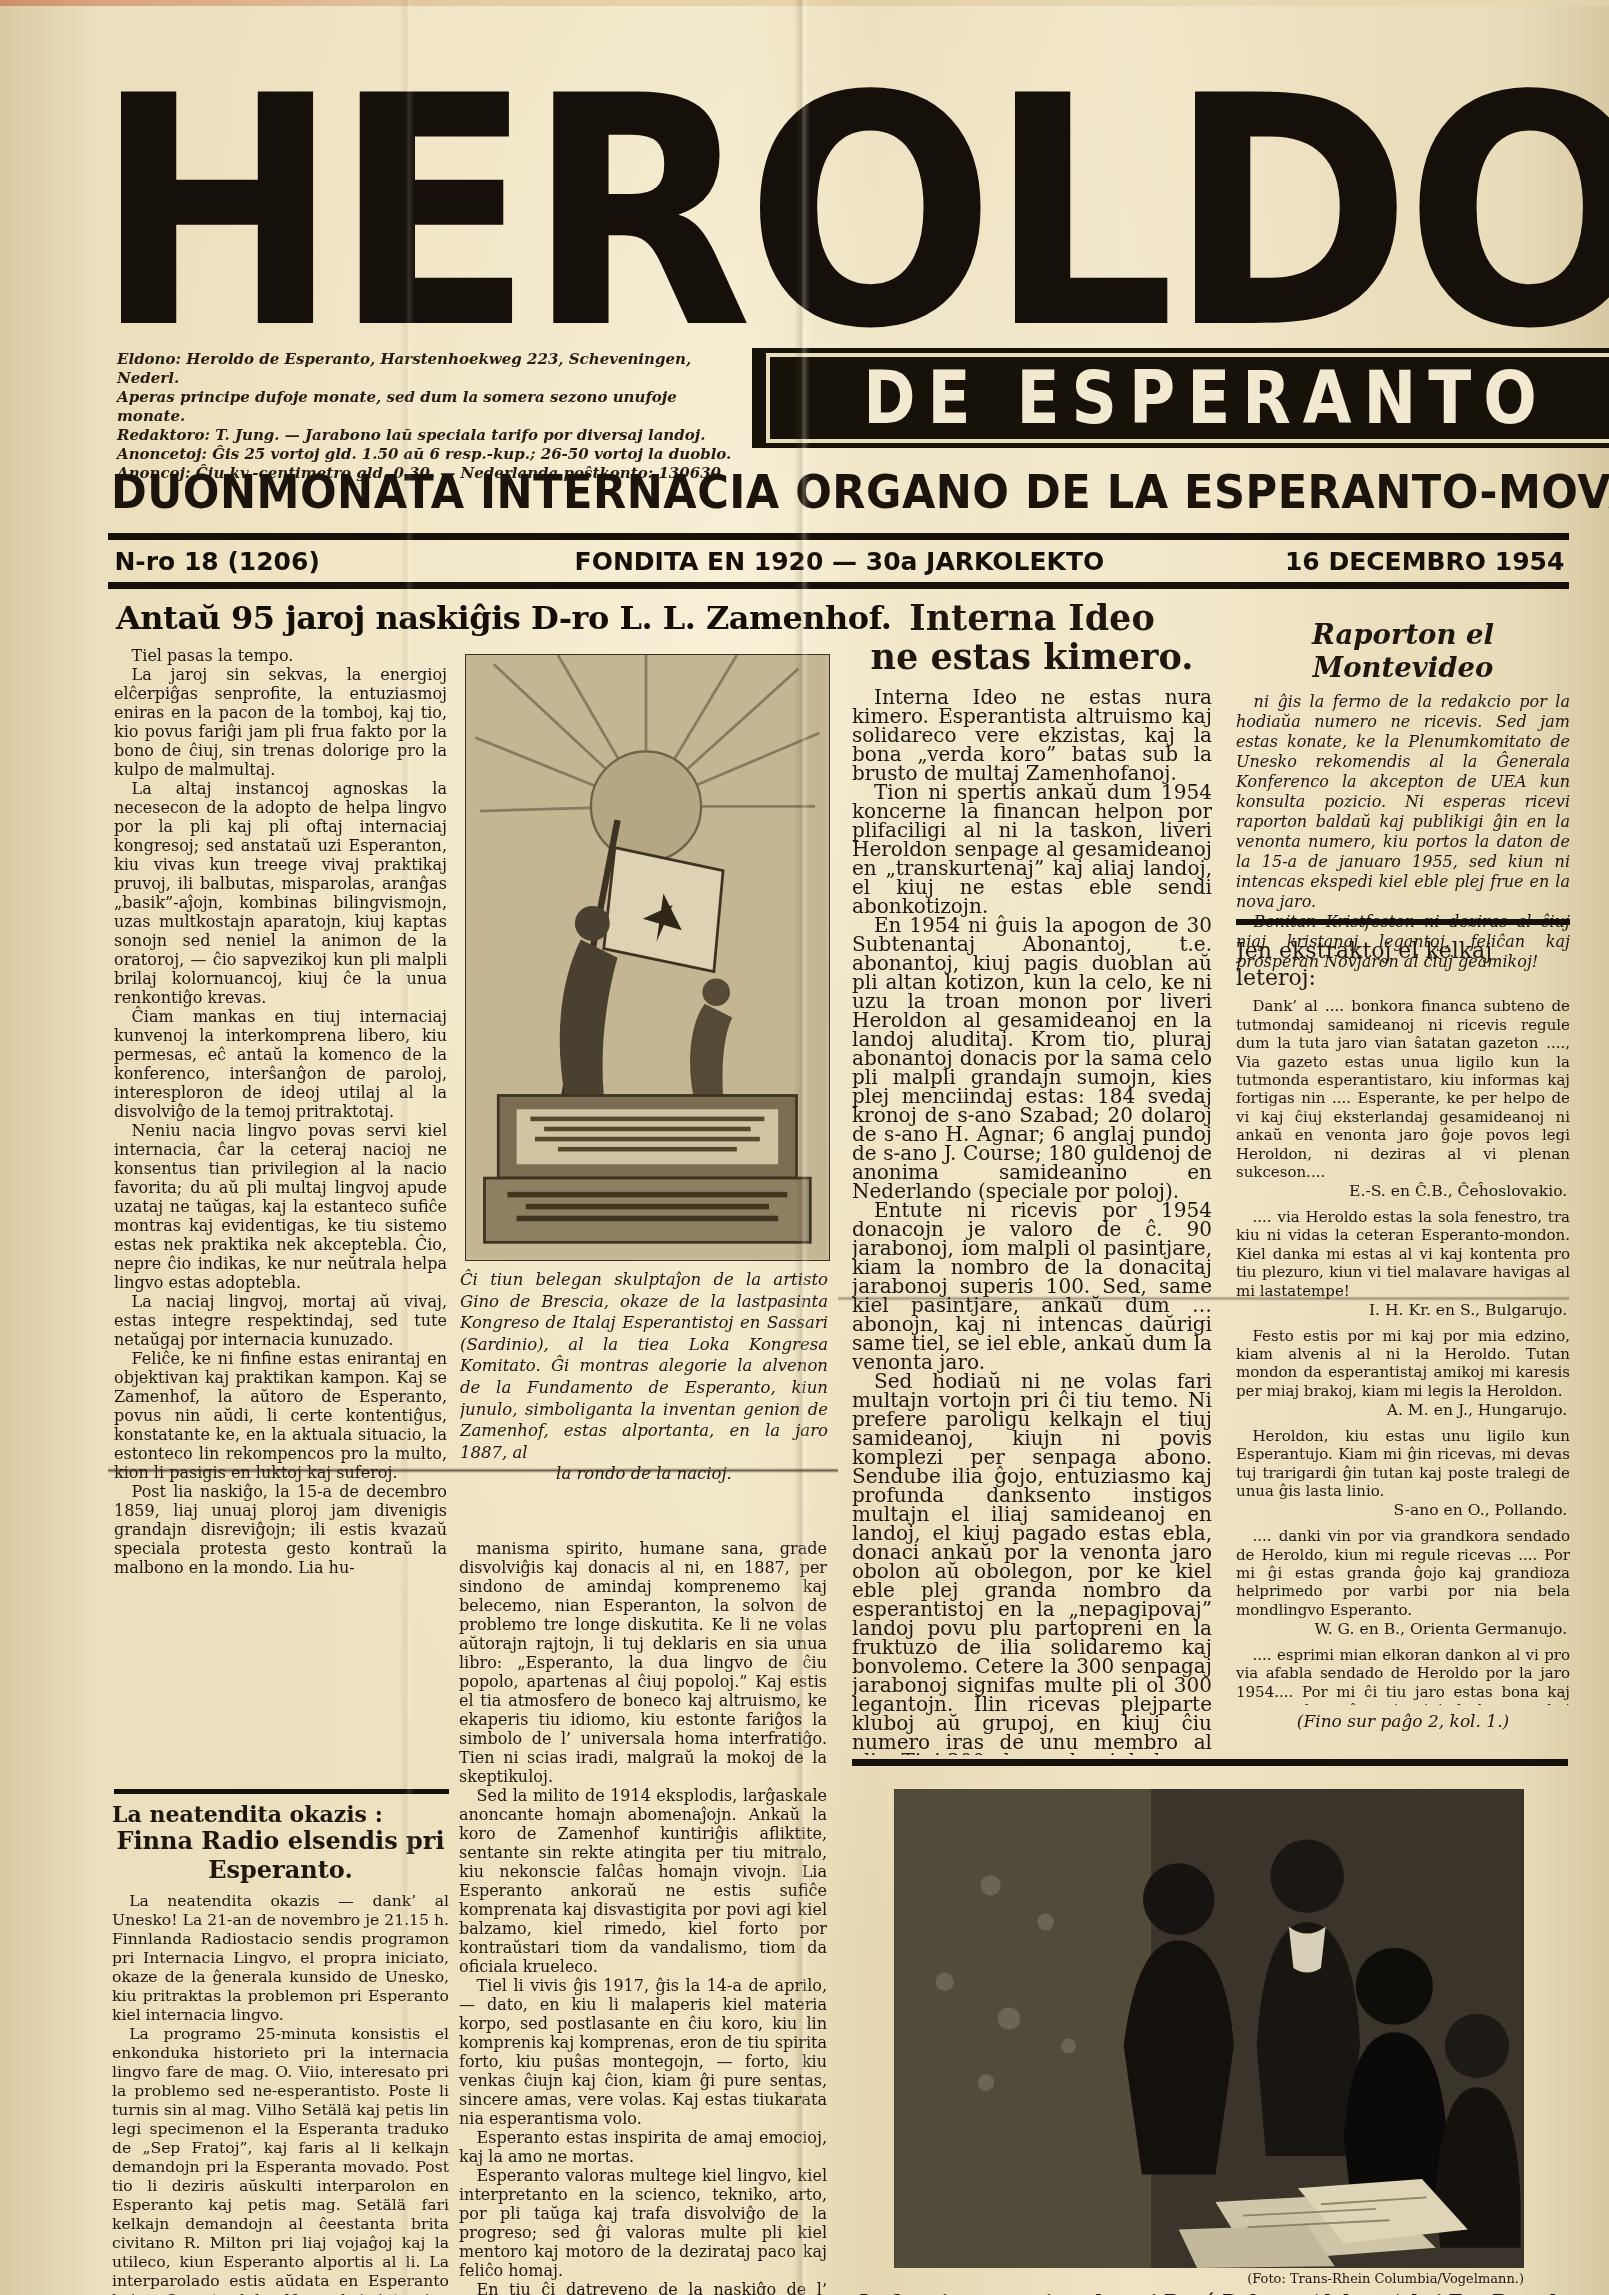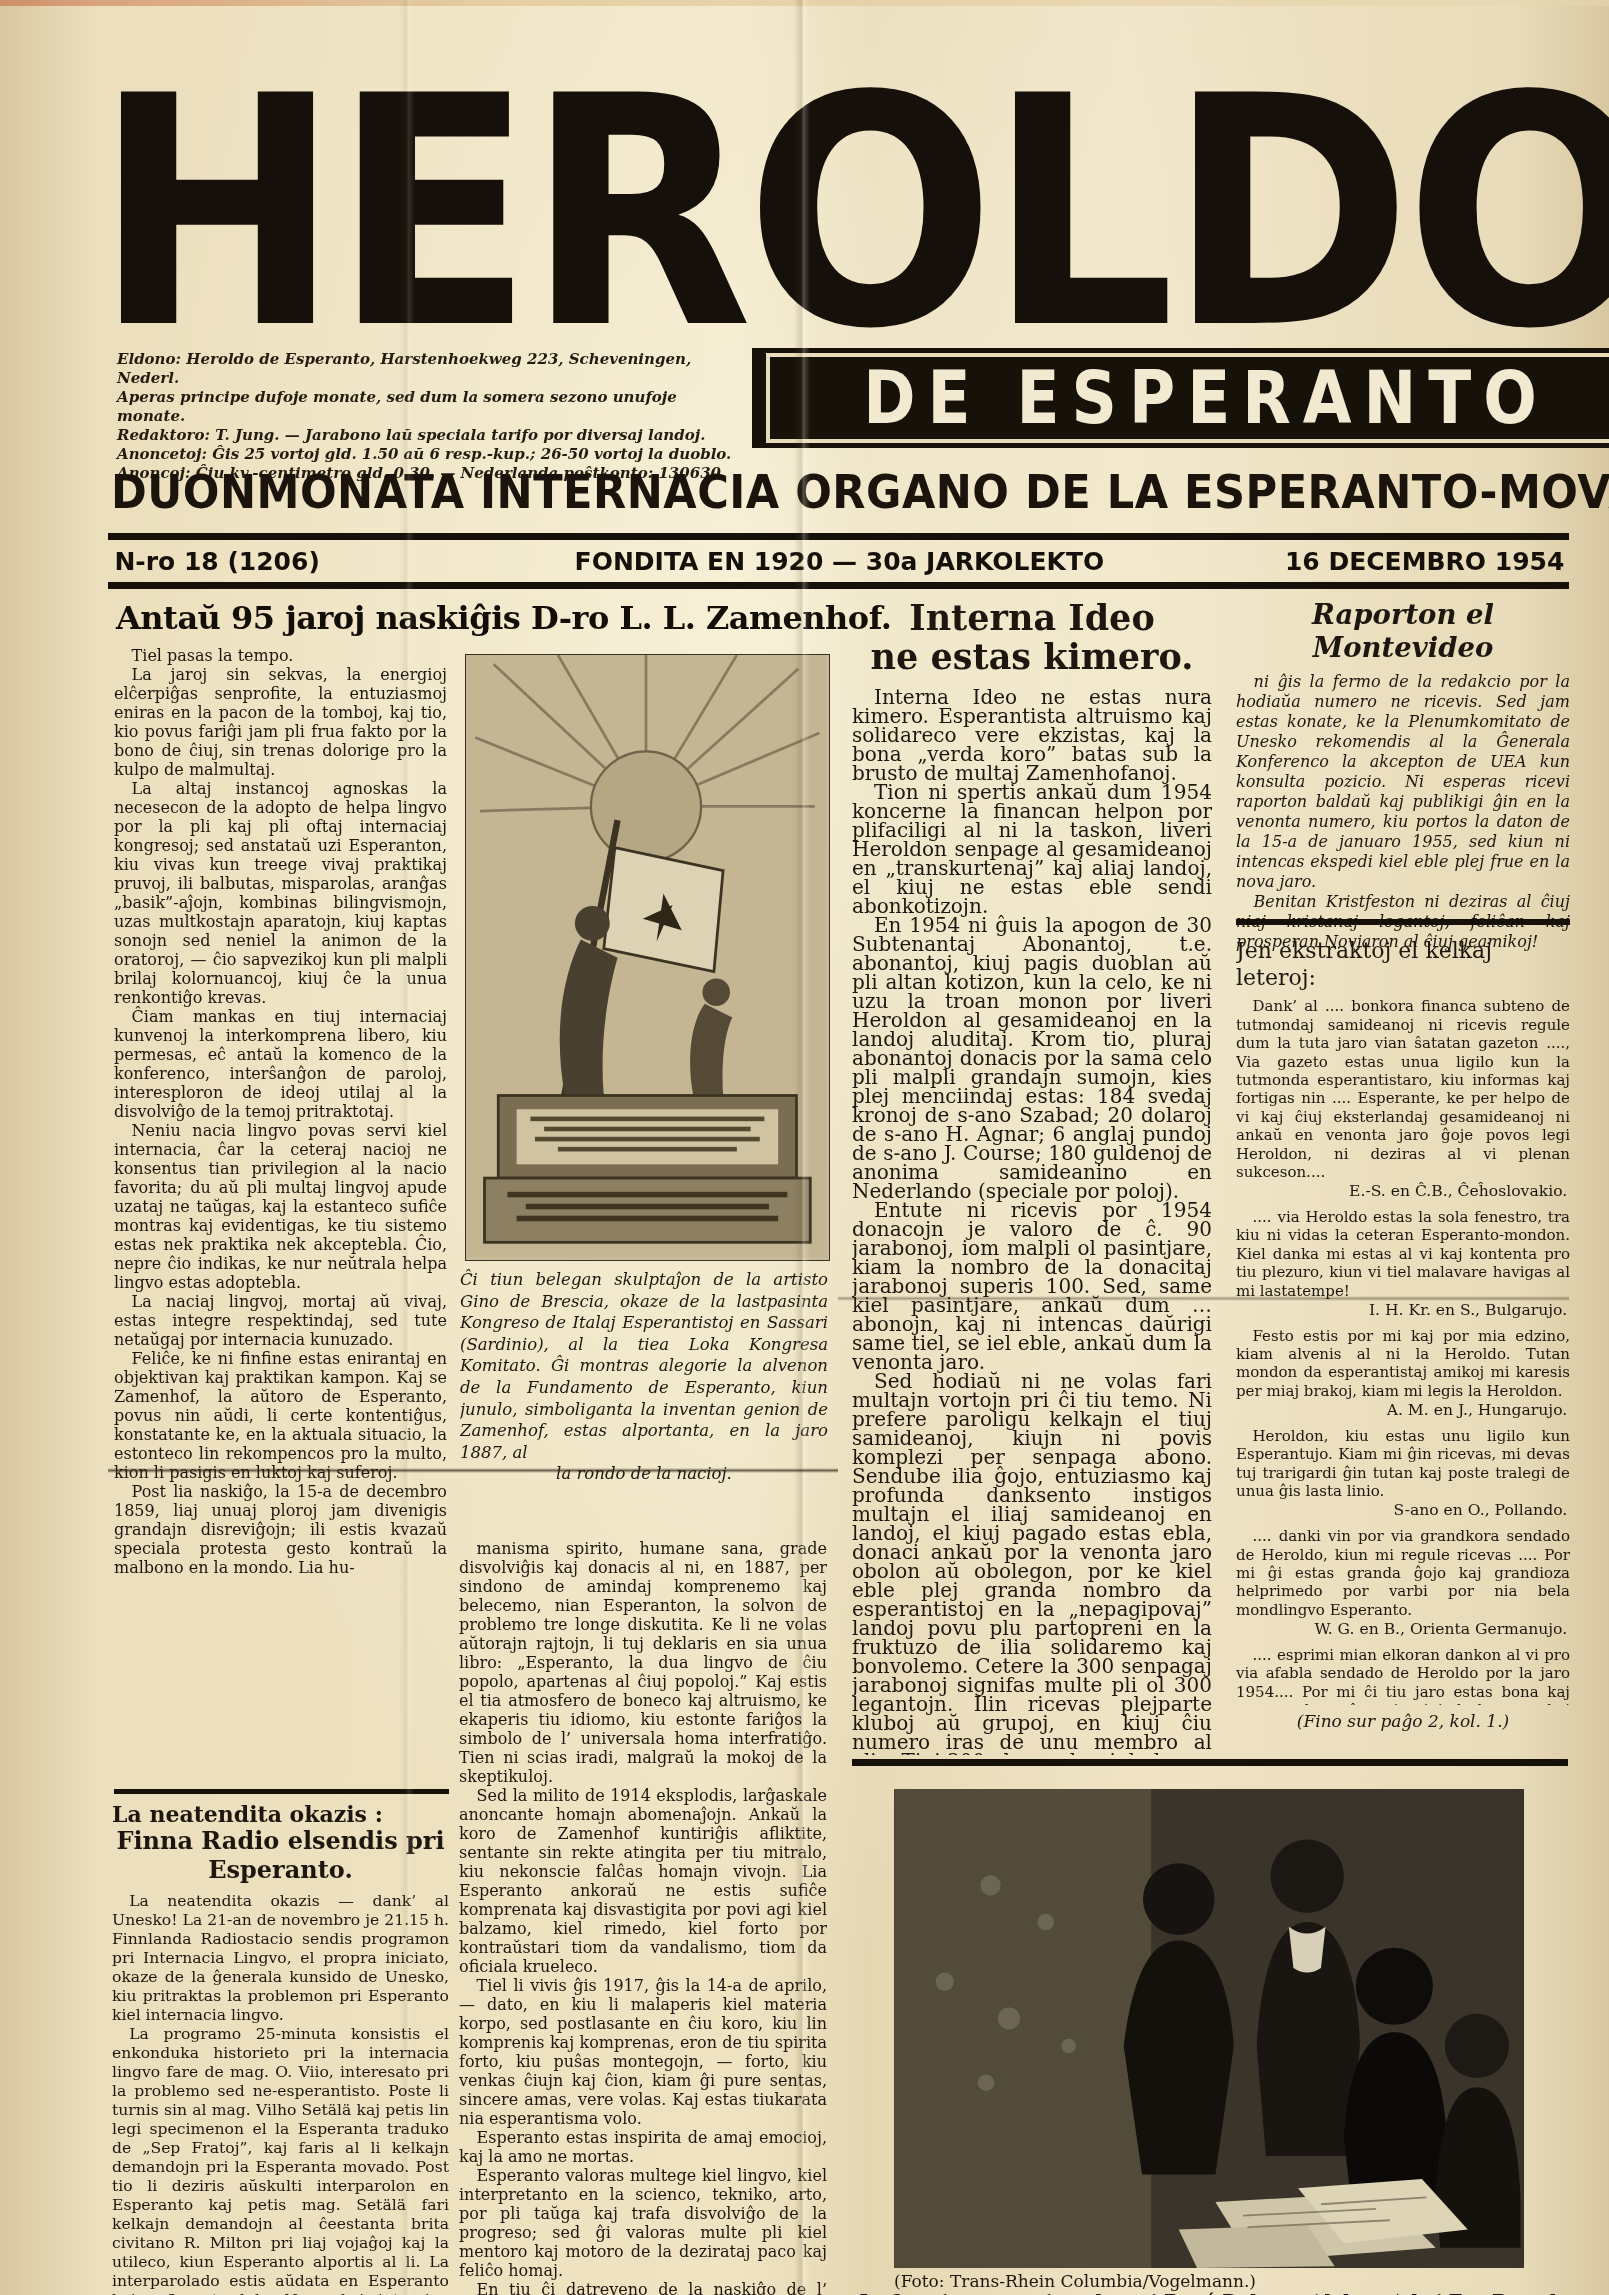--- a/index.html
+++ b/index.html
@@ -51,34 +51,34 @@
   .cap-sculpt{position:absolute;left:460px;top:1269px;width:368px;height:262px;overflow:hidden;}
   .cap-sculpt p{margin:0;font-style:italic;font-size:16.5px;line-height:21.6px;text-align:justify;}
   .cap-sculpt p + p{text-align:center;}
   .col2b{position:absolute;left:459px;top:1539px;width:368px;height:803px;overflow:hidden;}
 
   .col3{position:absolute;left:852px;top:598px;width:360px;height:1157px;overflow:hidden;}
   .col3 .h1{margin:0;text-align:center;font-weight:bold;font-size:35px;line-height:39px;}
   .col3 .h2{margin:0 0 12px 0;text-align:center;font-weight:bold;font-size:35px;line-height:39px;}
   .col3 p.bp{margin:0;text-align:justify;text-indent:1.1em;font-size:20px;line-height:19px;}
 
-  .col4{position:absolute;left:1236px;top:598px;width:334px;}
+  .col4{position:absolute;left:1236px;top:618px;width:334px;}
   .col4 .h1{margin:0 0 8.3px 0;text-align:center;font-weight:bold;font-style:italic;font-size:27.5px;line-height:33px;}
   .col4 p.ital{margin:0;text-align:justify;text-indent:1.1em;font-style:italic;font-size:16px;line-height:20px;}
   .rule-c4{position:absolute;left:1236px;top:919px;width:334px;height:6.4px;background:#15100a;}
   .letters{position:absolute;left:1236px;top:937px;width:334px;height:768px;overflow:hidden;}
   .letters .lh{margin:0 0 6.4px 0;font-size:22px;line-height:27px;text-align:left;}
   .letter{margin:0 0 7.3px 0;}
   .letter-text{margin:0;text-align:justify;text-indent:1.1em;font-size:15px;line-height:18.4px;}
   .letter-sig{margin:0.9px 0 0 0;text-align:right;font-size:15.6px;line-height:18.4px;padding-right:2.8px;}
   .fino{position:absolute;left:1236px;top:1711px;width:334px;text-align:center;font-style:italic;font-size:17px;}
 
   .rule-mid{position:absolute;left:852px;top:1759px;width:716px;height:7.3px;background:#15100a;}
   .photo{position:absolute;left:894px;top:1789px;width:630px;height:479px;background:#2b261d;}
-  .credit{position:absolute;left:894px;top:2271px;width:630px;font-size:17px;font-style:normal;}
+  .credit{position:absolute;left:894px;top:2271px;width:630px;text-align:right;font-size:13px;font-style:normal;}
   .cap-photo-b{position:absolute;left:854px;top:2290px;width:714px;text-align:center;font-weight:bold;font-size:18.4px;line-height:23px;}
 </style>
 </head>
 <body>
 
 <div class="page">
   <div class="scan-top"></div>
 
   <div class="masthead">HEROLDO</div>
 

